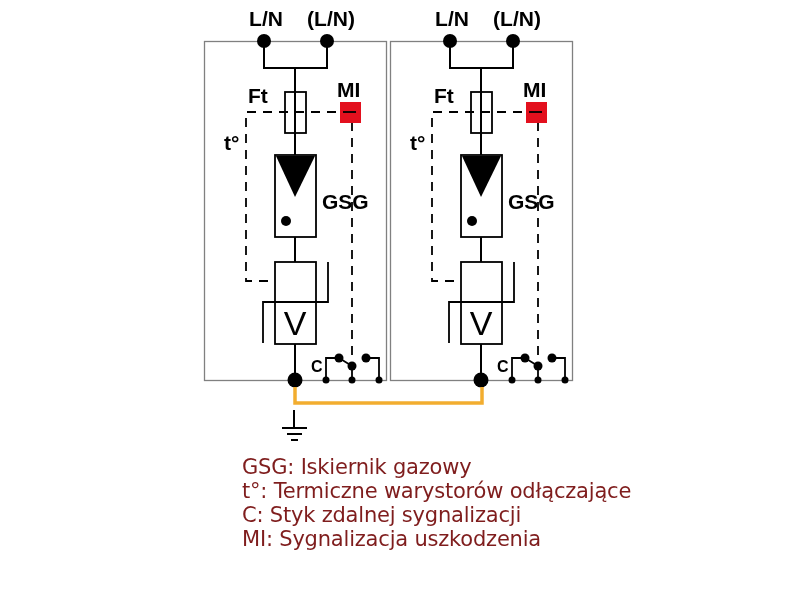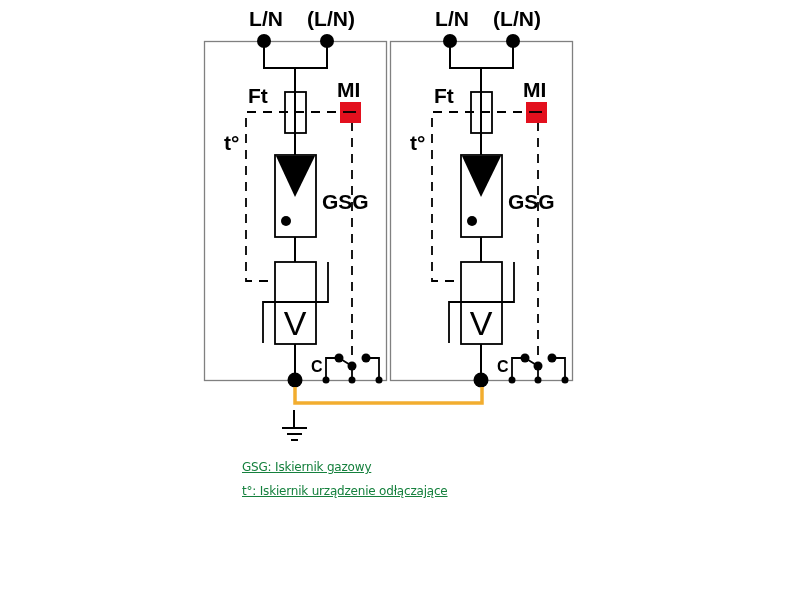--- a/index.html
+++ b/index.html
@@ -1,19 +1,19 @@
 <!DOCTYPE html>
 <html><head>
 <meta charset="utf-8">
 <style>
   html, body { margin:0; padding:0; background:#ffffff; }
   body { width:800px; height:600px; position:relative; overflow:hidden; font-family:"Liberation Sans", sans-serif; }
   #diagram { position:absolute; left:0; top:0; }
   .lbl-bold { font-family:"Liberation Sans", sans-serif; font-weight:bold; fill:#000; }
-  .legend { position:absolute; left:242px; top:455px; font-family:"DejaVu Sans", sans-serif; font-size:12px; line-height:24px; color:#15803d; letter-spacing:-0.2px;text-decoration:underline; }
+  .legend { position:absolute; left:242px; top:455px; font-family:"DejaVu Sans", sans-serif; font-size:21px; line-height:24px; color:#7f1d1d; letter-spacing:-0.2px; }
   .legend div { white-space:nowrap; }
 </style>
 </head>
 <body>
 
 <svg id="diagram" width="800" height="600" viewBox="0 0 800 600">
 
   <g id="module-template" style="display:none">
     <rect x="204.5" y="41.5" width="182" height="339" fill="none" stroke="#808080" stroke-width="1.3"></rect>
 
@@ -176,14 +176,16 @@
   <g>
     <line x1="294" y1="410" x2="294" y2="428" stroke="#000" stroke-width="2"></line>
     <line x1="282" y1="428" x2="307" y2="428" stroke="#000" stroke-width="2"></line>
     <line x1="287" y1="434" x2="302" y2="434" stroke="#000" stroke-width="2"></line>
     <line x1="291" y1="440" x2="298" y2="440" stroke="#000" stroke-width="2"></line>
   </g>
 </svg>
 
 <div class="legend">
   <div>GSG: Iskiernik gazowy</div>
-  <div>t°: Iskiernik urządzenie odłączające</div>
+  <div>t°: Termiczne warystorów odłączające</div>
+  <div>C: Styk zdalnej sygnalizacji</div>
+  <div>MI: Sygnalizacja uszkodzenia</div>
 </div>
 
 </body></html>

